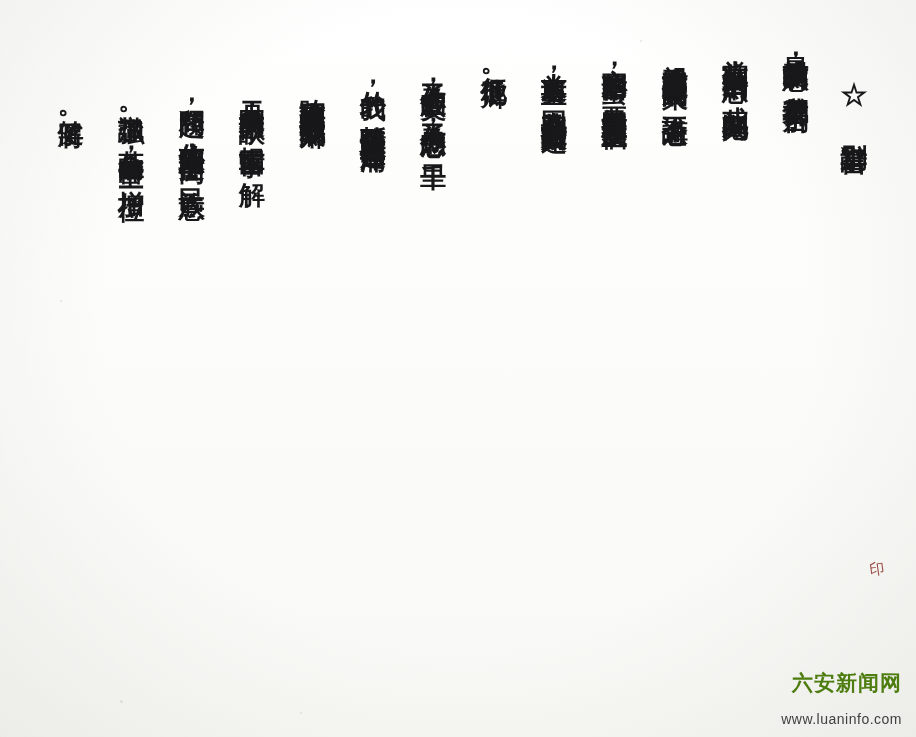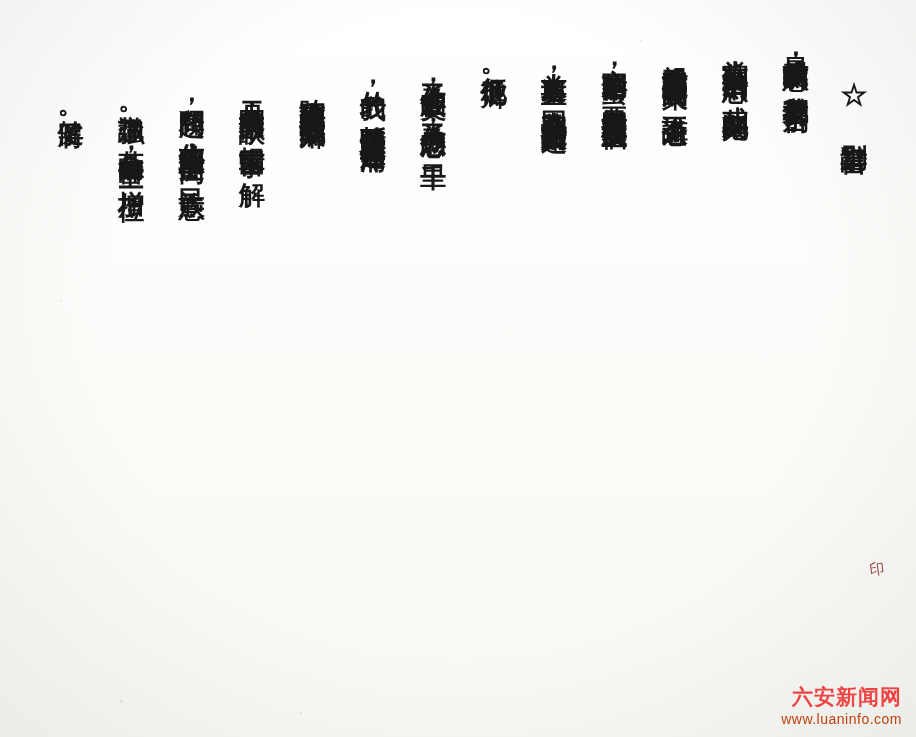--- a/index.html
+++ b/index.html
@@ -91,34 +91,34 @@
   }
   
   #watermark {
     position: absolute;
     right: 14px;
     bottom: 10px;
     text-align: right;
     line-height: 1.15;
   }
   #watermark .wm-title {
-    color: #ef4444;
+    color: #4d7c0f;
     font-family: "DejaVu Sans", sans-serif;
     font-weight: 700;
     font-size: 21px;
     letter-spacing: 1px;
     display: block;
   }
   #watermark .wm-url {
-    color: #c2410c;
+    color: #404040;
     font-family: "Liberation Sans", sans-serif;
     font-size: 14px;
     letter-spacing: 0.5px;
     display: block;
-    margin-top: 2px;
+    margin-top: 16px;
   }
   
   .speck {
     position: absolute;
     background: #cfcfca;
     border-radius: 50%;
     opacity: 0.55;
   }
 </style>
 </head>

